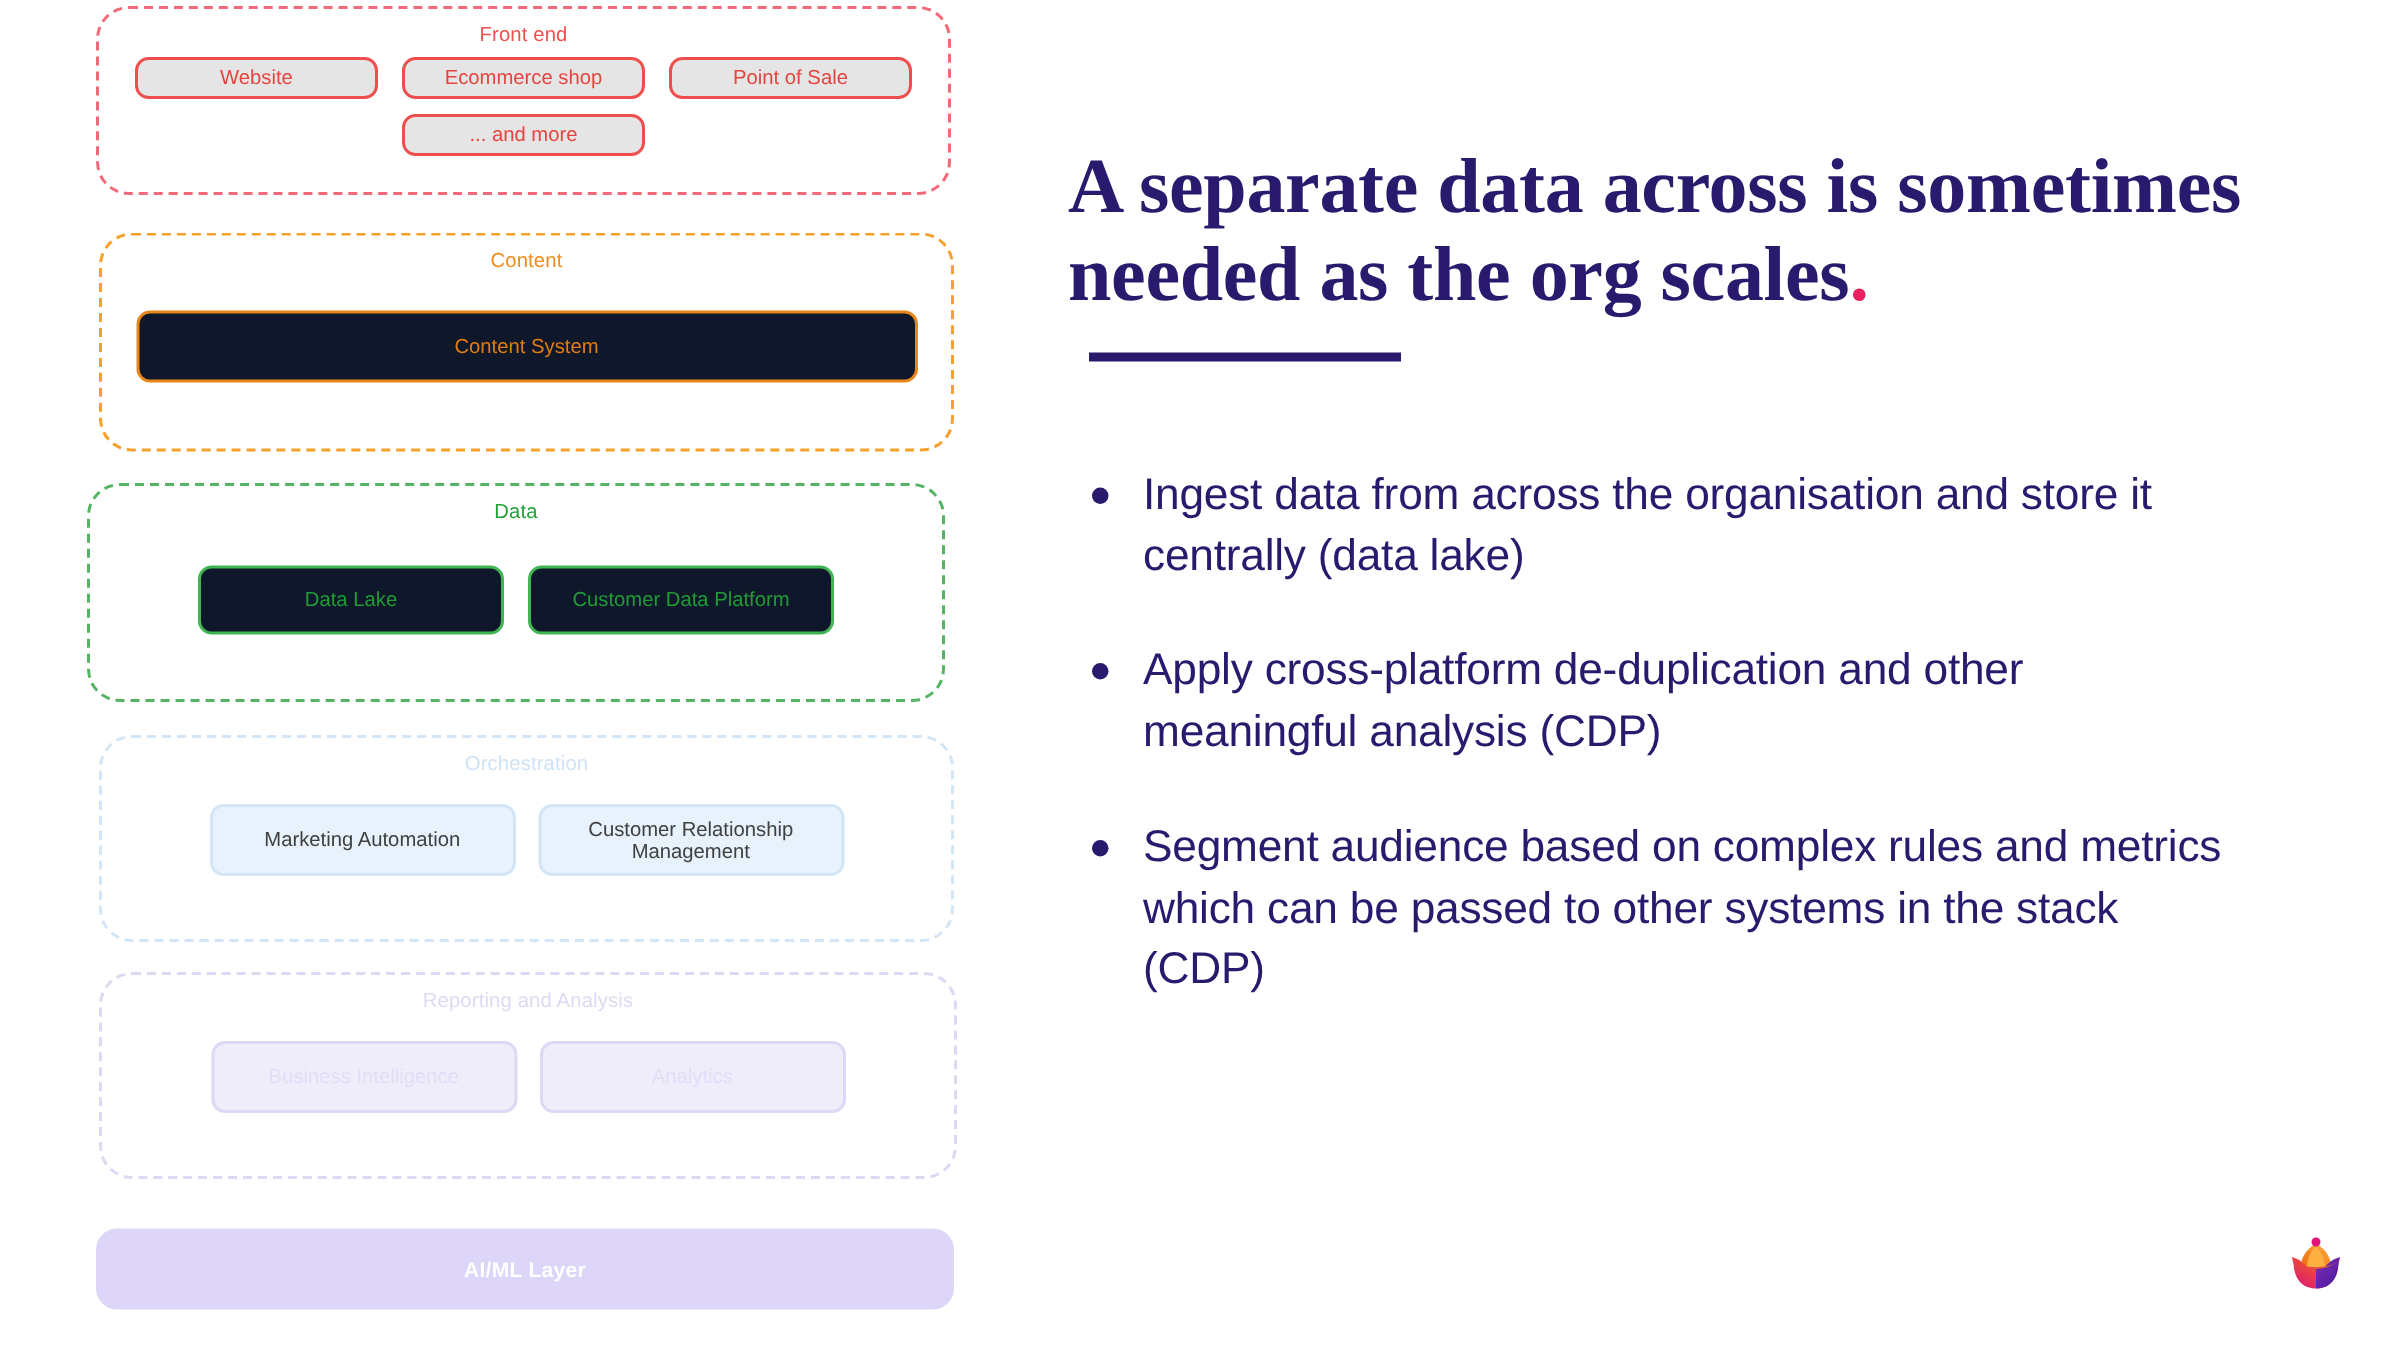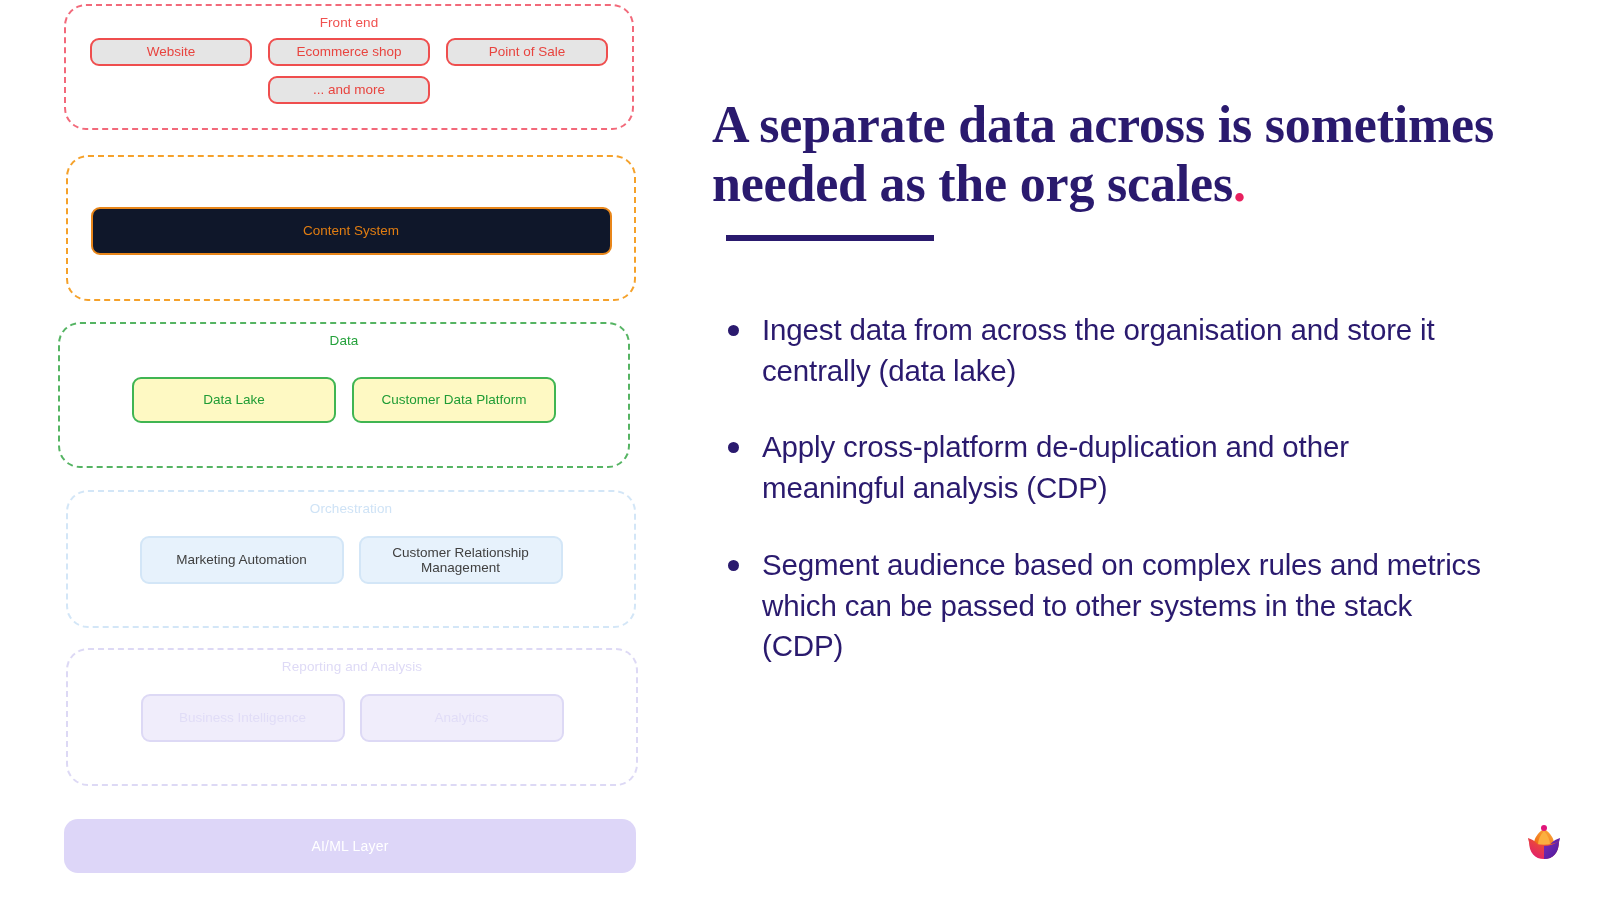--- a/index.html
+++ b/index.html
@@ -100,21 +100,21 @@
 
   
   #grp-data {
     left: 58px; top: 322px; width: 572px; height: 146px;
     border-color: #55b463;
   }
   #grp-data .layer-title { color: #24a13b; }
   #grp-data .chips { top: 53px; gap: 0 16px; }
   #grp-data .chip {
     width: 204px; height: 46px;
-    background: #fef9c3;
+    background: #0f172a;
     border-color: #40b552;
     color: #1f9c35;
   }
 
   
   #grp-orch {
     left: 66px; top: 490px; width: 570px; height: 138px;
     border-color: #d3e6f7;
   }
   #grp-orch .layer-title { color: #cfe3f6; }
@@ -146,20 +146,21 @@
     left: 64px; top: 819px;
     width: 572px; height: 54px;
     background: #ddd6f8;
     border-radius: 14px;
     display: flex;
     align-items: center;
     justify-content: center;
     color: #ffffff;
     font-size: 14px;
     letter-spacing: .2px;
+    font-weight: bold;
   }
 
   
   #copy {
     position: absolute;
     left: 712px;
     top: 0;
     width: 790px;
     height: 900px;
   }
@@ -237,20 +238,21 @@
       <div class="layer-title">Front end</div>
       <div class="chips">
         <div class="chip">Website</div>
         <div class="chip">Ecommerce shop</div>
         <div class="chip">Point of Sale</div>
         <div class="chip">... and more</div>
       </div>
     </div>
 
     <div class="layer-group" id="grp-content">
+      <div class="layer-title">Content</div>
       <div class="chips">
         <div class="chip">Content System</div>
       </div>
     </div>
 
     <div class="layer-group" id="grp-data">
       <div class="layer-title">Data</div>
       <div class="chips">
         <div class="chip">Data Lake</div>
         <div class="chip">Customer Data Platform</div>

